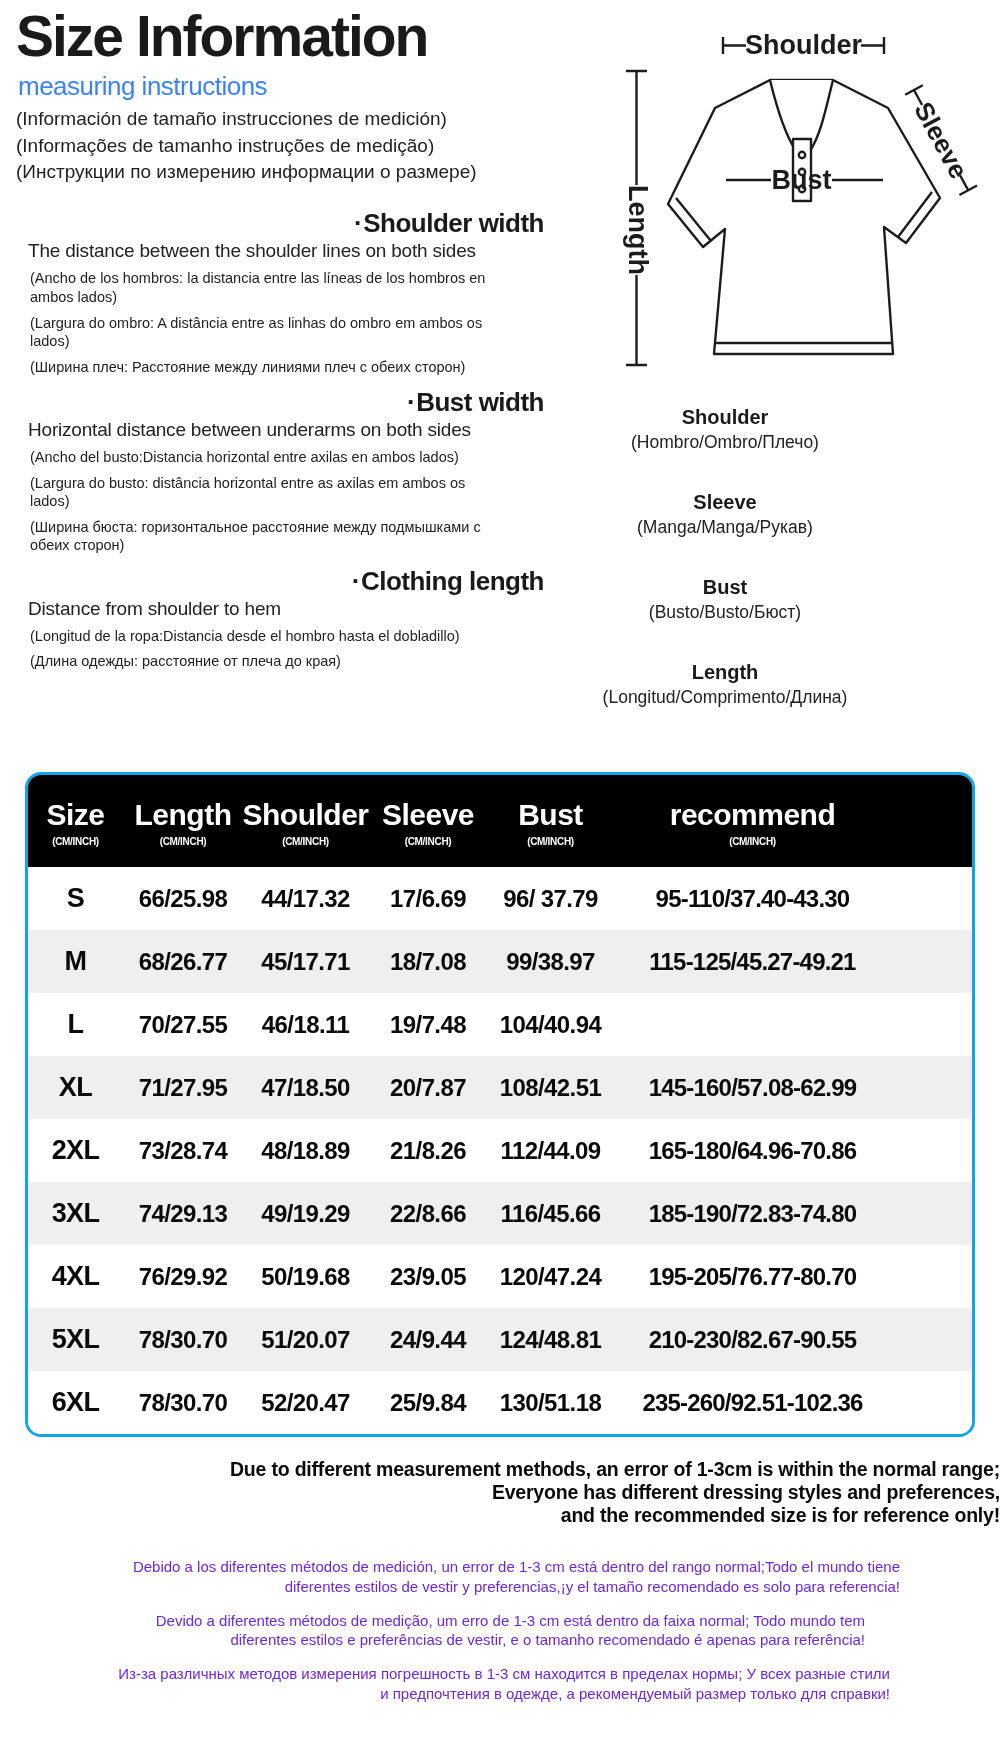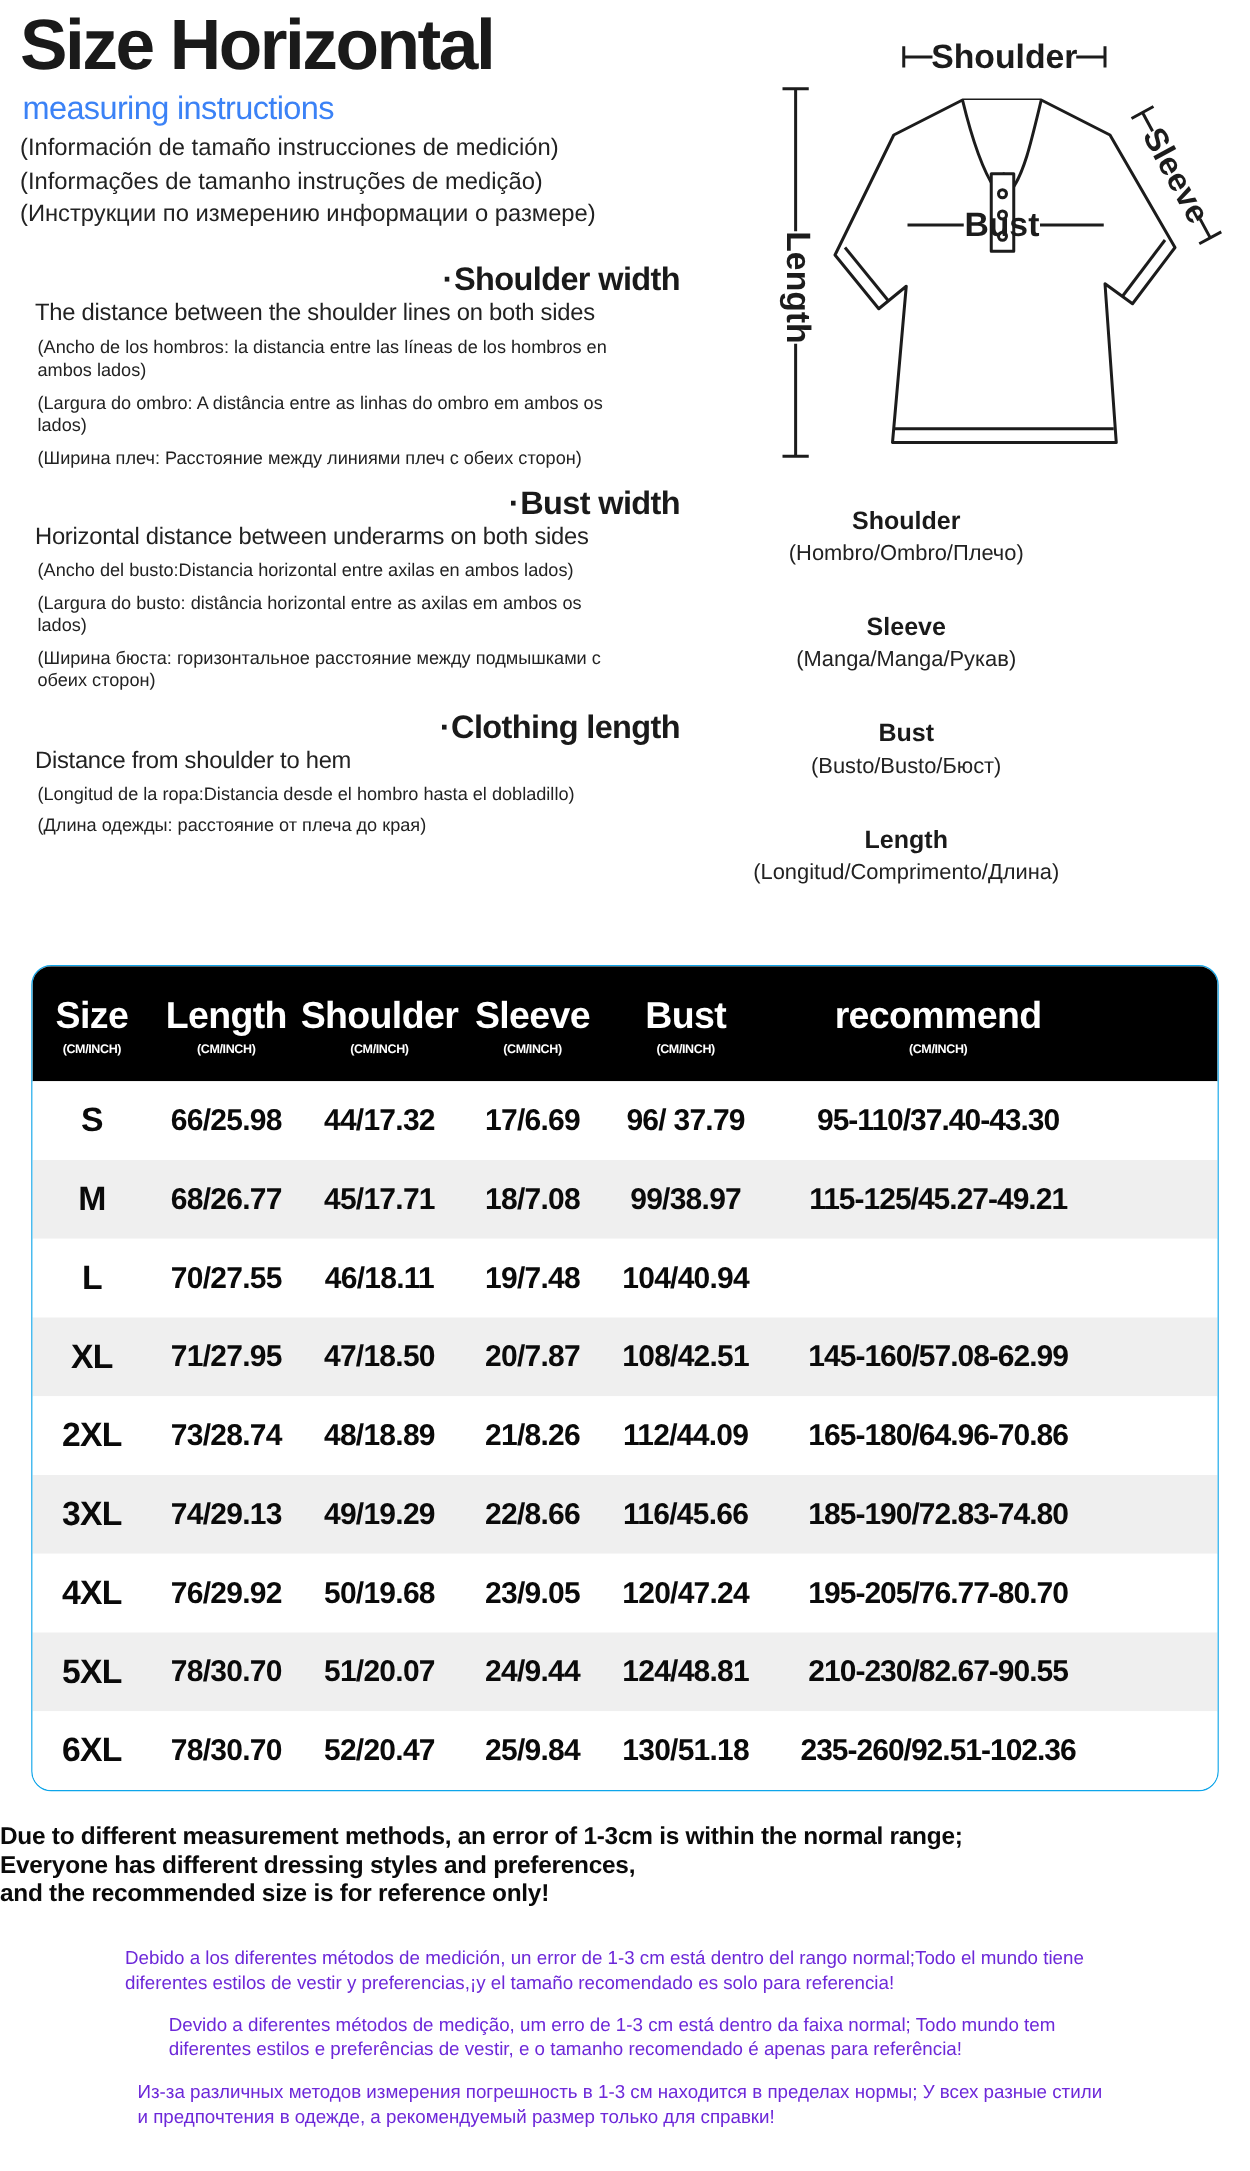--- a/index.html
+++ b/index.html
@@ -29,47 +29,47 @@
   .diagram-svg .fillwhite { fill:#ffffff; }
   .diagram-svg text { fill:#1c1c1c; stroke:none; font-family:"Liberation Sans","DejaVu Sans",sans-serif; font-weight:bold; }
   .legend { position:absolute; left:546px; top:406px; width:358px; text-align:center; }
   .legend-item { margin-bottom:38px; }
   .legend-name { font-size:20px; font-weight:bold; color:#1a1a1a; }
   .legend-trans { font-size:17.5px; color:#222; margin-top:3px; }
 
   
   .size-table {
     position:absolute; left:25px; top:772px; width:950px;
-    border:1px solid #0ea5e9; border-radius:16px; overflow:hidden; background:#fff;
+    border:3px solid #0ea5e9; border-radius:16px; overflow:hidden; background:#fff;
   }
   .table-header { background:#000; height:92px; display:flex; align-items:flex-start; }
   .th { display:flex; flex-direction:column; align-items:center; justify-content:center; height:100%; padding-top:2px; }
   .th-name { color:#fff; font-size:30px; font-weight:bold; letter-spacing:-0.5px; }
   .th-unit { color:#fff; font-size:10px; font-weight:bold; margin-top:4px; letter-spacing:-0.3px; }
   .table-row { display:flex; height:63px; background:#fff; }
   .table-row:nth-child(even) { background:#efefef; }
   .td { display:flex; align-items:center; justify-content:center; font-weight:bold; font-size:24px; letter-spacing:-0.6px; color:#0a0a0a; }
   .td.col-0 { font-size:27px; }
   .td.col-5 { font-size:24px; letter-spacing:-0.8px; }
   .col-0 { width:95px; }  .col-1 { width:120px; } .col-2 { width:125px; }
   .col-3 { width:120px; } .col-4 { width:125px; } .col-5 { width:359px; padding-right:80px; }
 
   
-  .notes { position:absolute; left:0; top:1458px; width:1000px; text-align:left; }
+  .notes { position:absolute; left:0; top:1458px; width:1000px; text-align:right; }
   .note-en { font-size:19.5px; font-weight:bold; line-height:1.18; color:#0a0a0a; margin-bottom:30px; letter-spacing:-0.2px; }
   .note-sm { font-size:15px; line-height:1.32; color:#6d28d9; margin:0 auto 14px auto; }
   .note-es { max-width:800px; }
   .note-pt { max-width:730px; }
   .note-ru { max-width:780px; }
 </style>
 </head>
 <body>
 
 <div class="left-col">
-  <div class="main-title">Size Horizontal</div>
+  <div class="main-title">Size Information</div>
   <div class="sub-title">measuring instructions</div>
   <div class="sub-trans" id="subTrans">
       <p>(Información de tamaño instrucciones de medición)</p>
       <p>(Informações de tamanho instruções de medição)</p>
       <p>(Инструкции по измерению информации о размере)</p>
     </div>
   <div class="sections" id="sections">
       <div class="section">
         <div class="sec-title">Shoulder width</div>
         <div class="sec-desc">The distance between the shoulder lines on both sides</div>

